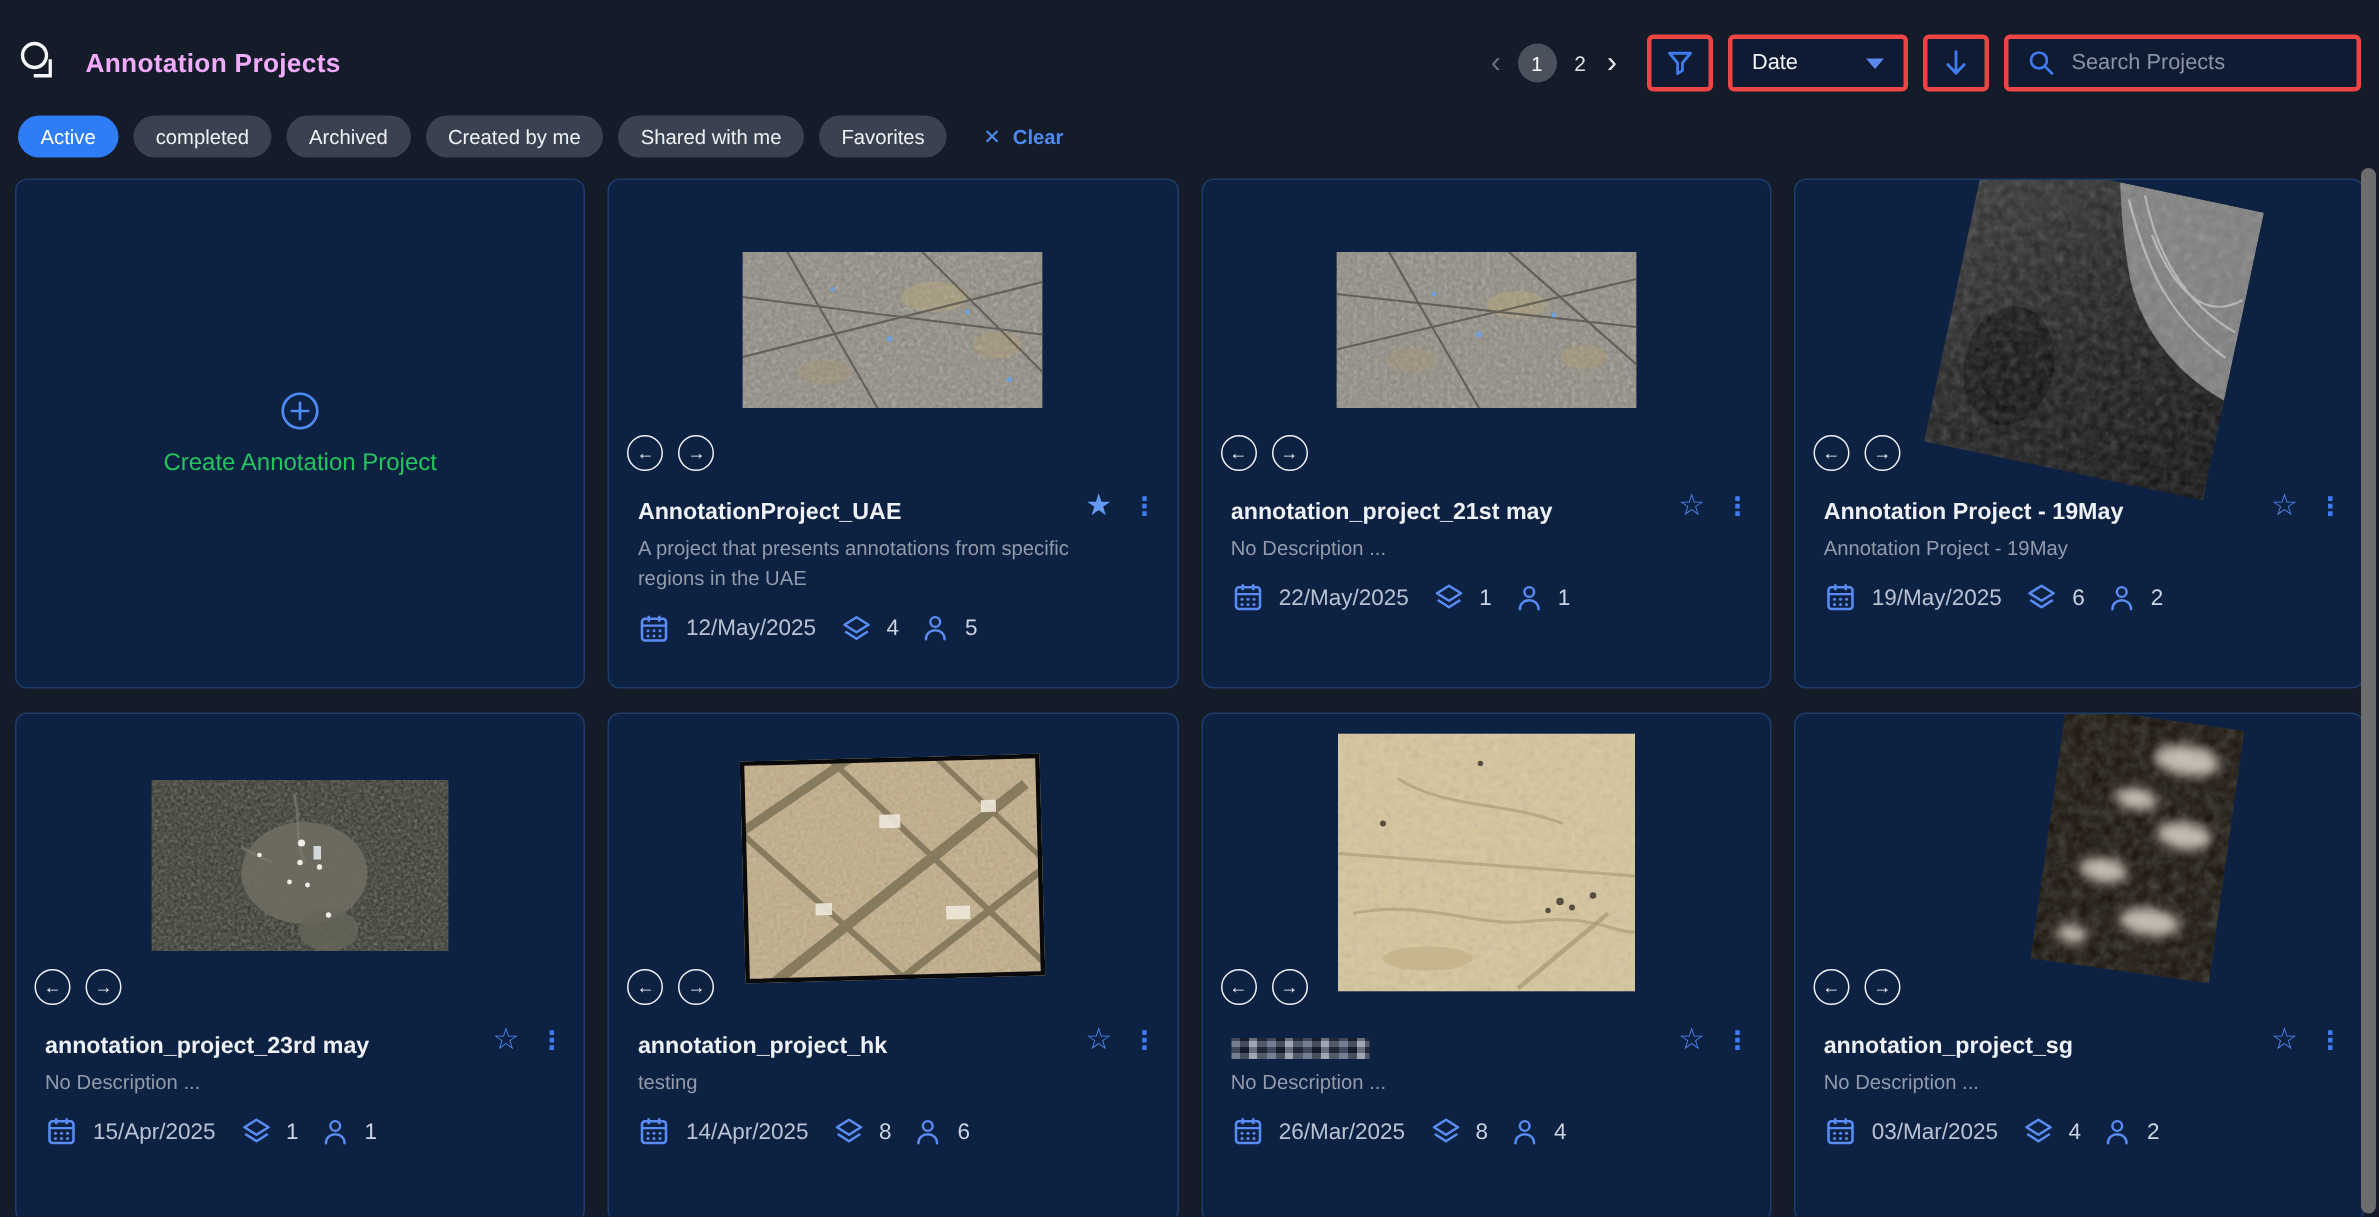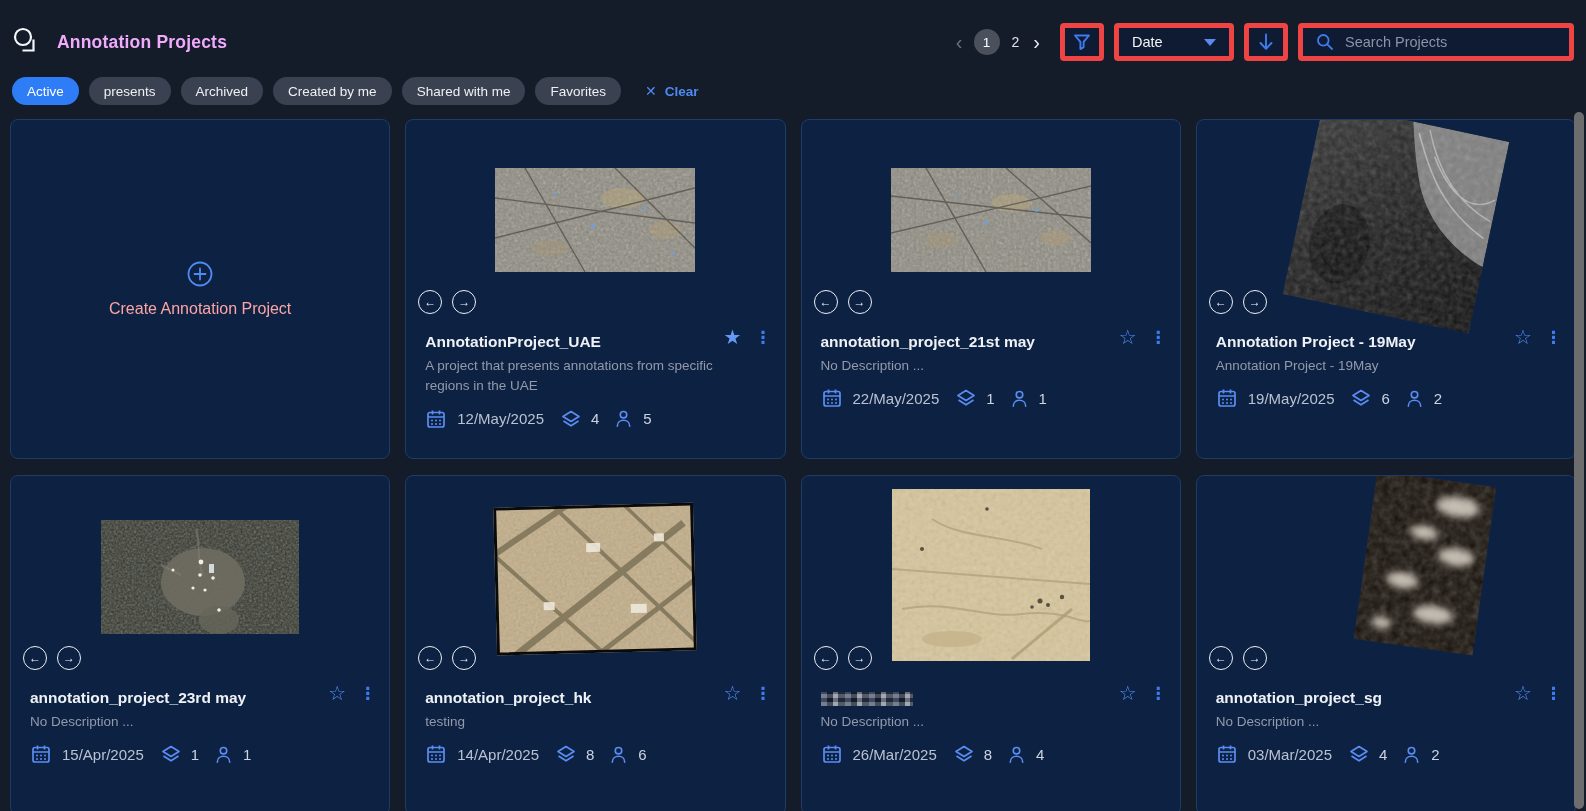--- a/index.html
+++ b/index.html
@@ -15,46 +15,46 @@
   .brand { display:flex; align-items:center; gap:12px; }
   .page-title { font-size:17.5px; font-weight:700; color:#f0abfc; letter-spacing:.2px; }
   .controls { margin-left:auto; display:flex; align-items:center; gap:10px; }
   .pager { display:flex; align-items:center; gap:9px; margin-right:8px; }
   .pager .chev { font-size:20px; line-height:1; padding:0 2px; cursor:pointer; }
   .chev-prev { color:#6a7180; }
   .chev-next { color:#e8ecf2; }
   .page-num { font-size:14px; color:#dfe3ea; cursor:pointer; padding:0 3px; }
   .page-current { width:26px; height:26px; border-radius:50%; background:#4a505c; color:#fff;
     display:flex; align-items:center; justify-content:center; font-size:13.5px; }
-  .hbtn { height:38px; border:5px solid #ef4444; border-radius:4px; background:#0e1b33;
+  .hbtn { height:38px; border:3px solid #ef4444; border-radius:4px; background:#0e1b33;
     display:flex; align-items:center; justify-content:center; cursor:pointer; }
   .btn-sq { width:44px; }
   .select-date { width:120px; justify-content:space-between; padding:0 13px; }
   .select-date .lbl { font-size:14.5px; color:#f2f4f8; }
   .caret-down { width:0; height:0; border-left:6px solid transparent; border-right:6px solid transparent;
     border-top:7px solid #5a8af0; }
-  .searchbox { width:276px; justify-content:flex-start; gap:10px; padding:0 12px; cursor:text; }
+  .searchbox { width:238px; justify-content:flex-start; gap:10px; padding:0 12px; cursor:text; }
   .searchbox input { background:transparent; border:none; outline:none; color:#e8ecf2;
     font-size:14.5px; width:170px; font-family:inherit; }
   .searchbox input::placeholder { color:#8a94a6; }
   
   .chiprow { display:flex; align-items:center; gap:10px; padding:0 12px; margin-top:15px; height:28px;text-align:right; }
   .chip { height:28px; padding:0 15px; border-radius:14px; background:#3a4150; color:#eef0f4;
     font-size:13.5px; display:flex; align-items:center; cursor:pointer; white-space:nowrap; }
   .chip.active { background:#2e7df6; color:#fff; }
   .clear-link { display:flex; align-items:center; gap:8px; color:#4e8af2; font-size:13.5px;
     font-weight:700; margin-left:14px; cursor:pointer; }
   .clear-x { font-size:14px; font-weight:400; }
   
   .grid { display:grid; grid-template-columns:repeat(4,1fr); gap:16px 15px; padding:0 10px; margin-top:14px; }
   .card { position:relative; height:340px; background:#0d2142; border:1px solid #1e3c69;
     border-radius:8px; overflow:hidden; }
   .create-card { display:flex; flex-direction:column; align-items:center; justify-content:center;
     gap:12px; cursor:pointer; }
-  .create-label { color:#fca5a5; font-size:16px; }
+  .create-label { color:#22c55e; font-size:16px; }
   
   .thumb { position:absolute; }
   .thumb.t-std    { left:50%; top:48px; transform:translateX(-50%); }
   .thumb.t-forest { left:50%; top:44px; transform:translateX(-50%); }
   .thumb.t-hk     { left:50%; top:29px; transform:translateX(-50%) rotate(-1.5deg); }
   .thumb.t-desert { left:50%; top:13px; transform:translateX(-50%); }
   .thumb.t-darkrot{ left:104px; top:0px; transform:rotate(12deg); }
   .thumb.t-clouds { left:168px; top:2px; transform:rotate(8deg); }
   
   .nav-arrows { position:absolute; left:12px; top:170px; display:flex; gap:10px; }
@@ -128,21 +128,21 @@
         <circle cx="8.3" cy="8.3" r="5.3" fill="none" stroke="#3f7bf0" stroke-width="1.8"></circle>
         <line x1="12.6" y1="12.6" x2="17" y2="17" stroke="#3f7bf0" stroke-width="1.8" stroke-linecap="round"></line>
       </svg>
       <input type="text" placeholder="Search Projects" style="">
     </div>
   </div>
 </div>
 
 <div class="chiprow">
   <div class="chip active">Active</div>
-  <div class="chip">presents</div>
+  <div class="chip">completed</div>
   <div class="chip">Archived</div>
   <div class="chip">Created by me</div>
   <div class="chip">Shared with me</div>
   <div class="chip">Favorites</div>
   <div class="clear-link">
     <span class="clear-x">✕</span>
     <span>Clear</span>
   </div>
 </div>
 

